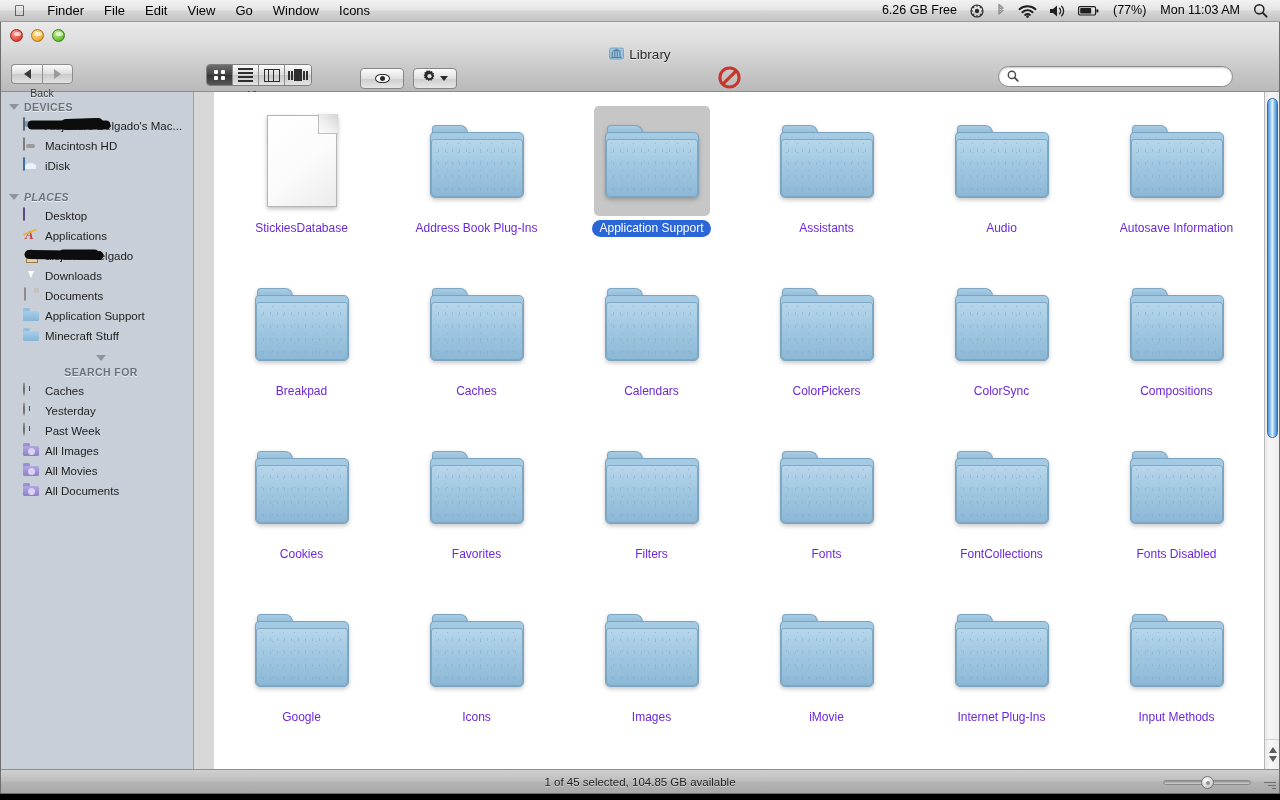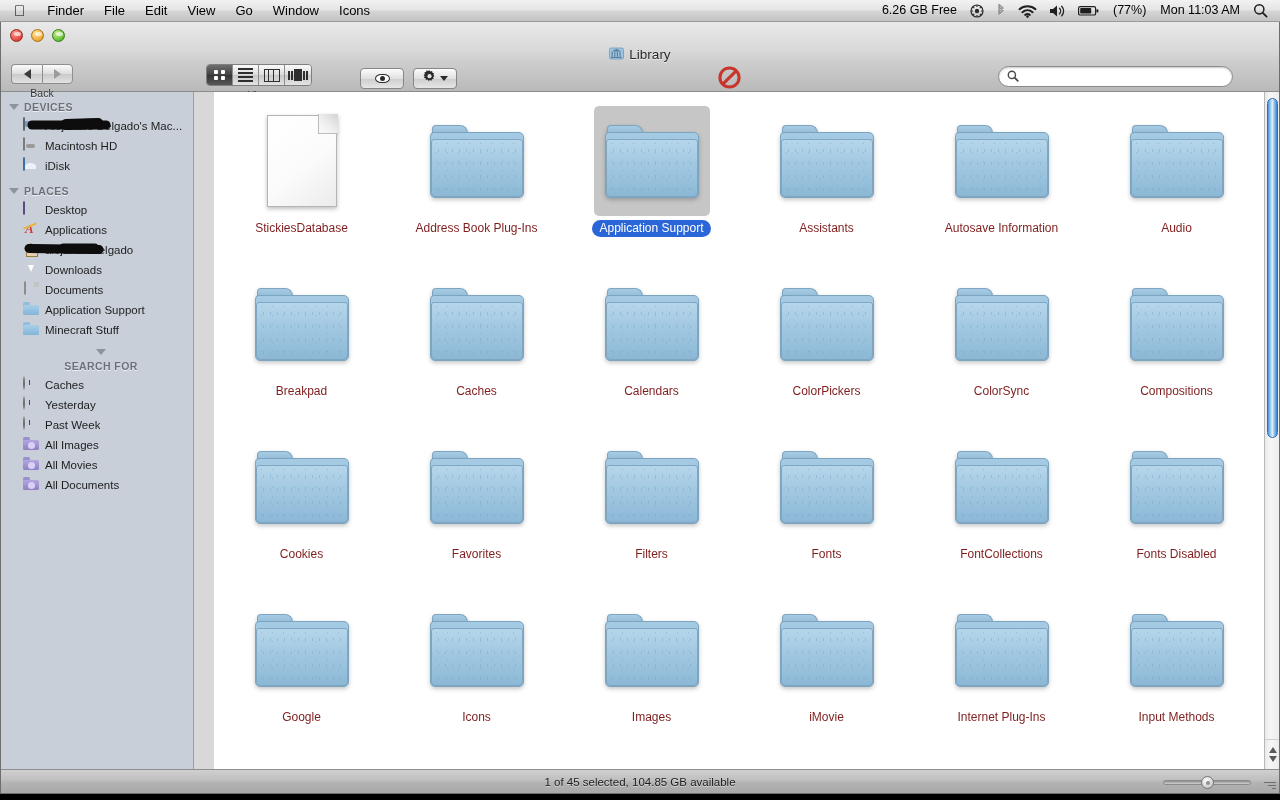--- a/index.html
+++ b/index.html
@@ -190,21 +190,21 @@
     display: grid; grid-template-columns: repeat(6, 1fr);
     grid-auto-rows: 163px; justify-items: center; align-content: start;
   }
   .fs-item { width: 150px; display: flex; flex-direction: column; align-items: center; }
   .fs-icon-box {
     width: 116px; height: 110px; display: flex; align-items: center; justify-content: center;
     border-radius: 5px;
   }
   .fs-item.selected .fs-icon-box { background: #c6c6c6; }
   .fs-label {
-    margin-top: 4px; font-size: 12px; color: #7f1d1d; text-align: center;
+    margin-top: 4px; font-size: 12px; color: #6d28d9; text-align: center;
     padding: 1px 7px; border-radius: 9px; line-height: 15px; white-space: nowrap;
   }
   .fs-item.selected .fs-label { background: #2a66d8; color: #fff; }
 
   
   .folder { width: 94px; height: 73px; position: relative; filter: drop-shadow(0 2px 2px rgba(0,0,0,0.22)); }
   .folder .tab {
     position: absolute; left: 2px; top: 0; width: 36px; height: 10px;
     background: linear-gradient(to bottom, #a7cce4, #8fb9d6);
     border-radius: 4px 8px 0 0; border: 1px solid #7da5c2; border-bottom: none;
@@ -487,21 +487,21 @@
           </div>
           <div class="sb-row">
             <span class="sb-ico"><i class="ico-hd"></i></span>
             <span class="sb-label">Macintosh HD</span>
           </div>
           <div class="sb-row">
             <span class="sb-ico"><i class="ico-idisk"></i></span>
             <span class="sb-label">iDisk</span>
           </div>
 
-          <div class="sb-header" style="margin-top:6px;">
+          <div class="sb-header" style="margin-top:12px;font-style:italic;">
             <span class="disc"></span>
             <span>PLACES</span>
           </div>
           <div class="sb-row">
             <span class="sb-ico"><i class="ico-desktop"></i></span>
             <span class="sb-label">Desktop</span>
           </div>
           <div class="sb-row">
             <span class="sb-ico"><i class="ico-apps"></i></span>
             <span class="sb-label">Applications</span>
@@ -606,32 +606,32 @@
               </div>
               <div class="fs-item">
                 <div class="fs-icon-box">
                   <div class="folder">
                     <div class="tab"></div>
                     <div class="back"></div>
                     <div class="front"></div>
                     <div class="speck"></div>
                   </div>
                 </div>
+                <div class="fs-label">Audio</div>
+              </div>
+              <div class="fs-item">
+                <div class="fs-icon-box">
+                  <div class="folder">
+                    <div class="tab"></div>
+                    <div class="back"></div>
+                    <div class="front"></div>
+                    <div class="speck"></div>
+                  </div>
+                </div>
                 <div class="fs-label">Autosave Information</div>
-              </div>
-              <div class="fs-item">
-                <div class="fs-icon-box">
-                  <div class="folder">
-                    <div class="tab"></div>
-                    <div class="back"></div>
-                    <div class="front"></div>
-                    <div class="speck"></div>
-                  </div>
-                </div>
-                <div class="fs-label">Audio</div>
               </div>
               <div class="fs-item">
                 <div class="fs-icon-box">
                   <div class="folder">
                     <div class="tab"></div>
                     <div class="back"></div>
                     <div class="front"></div>
                     <div class="speck"></div>
                   </div>
                 </div>

